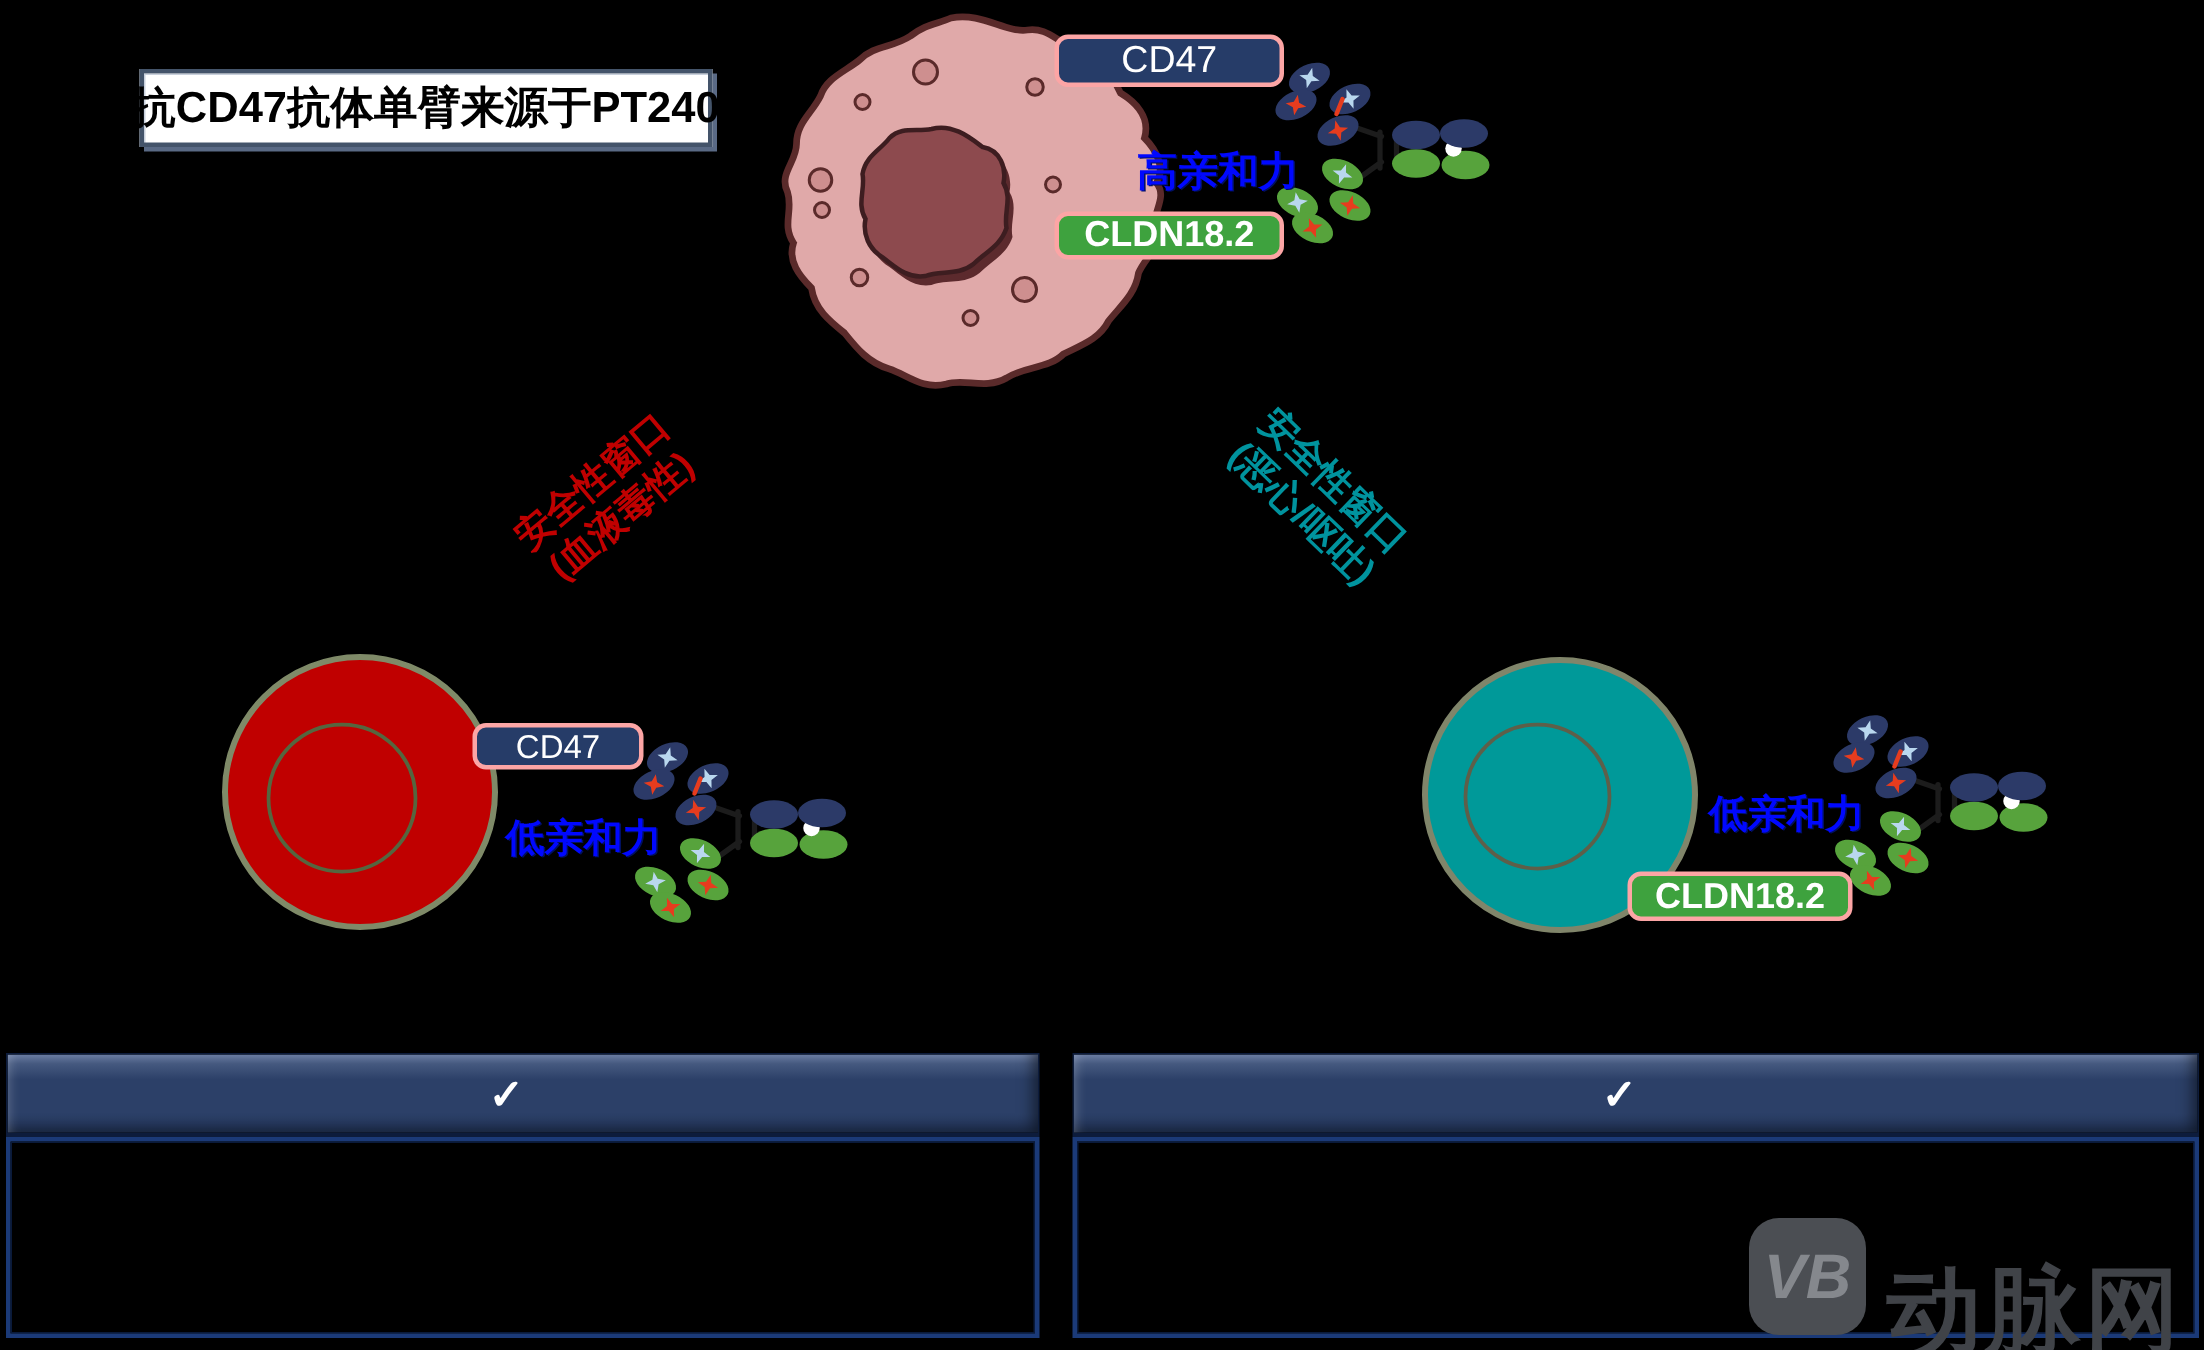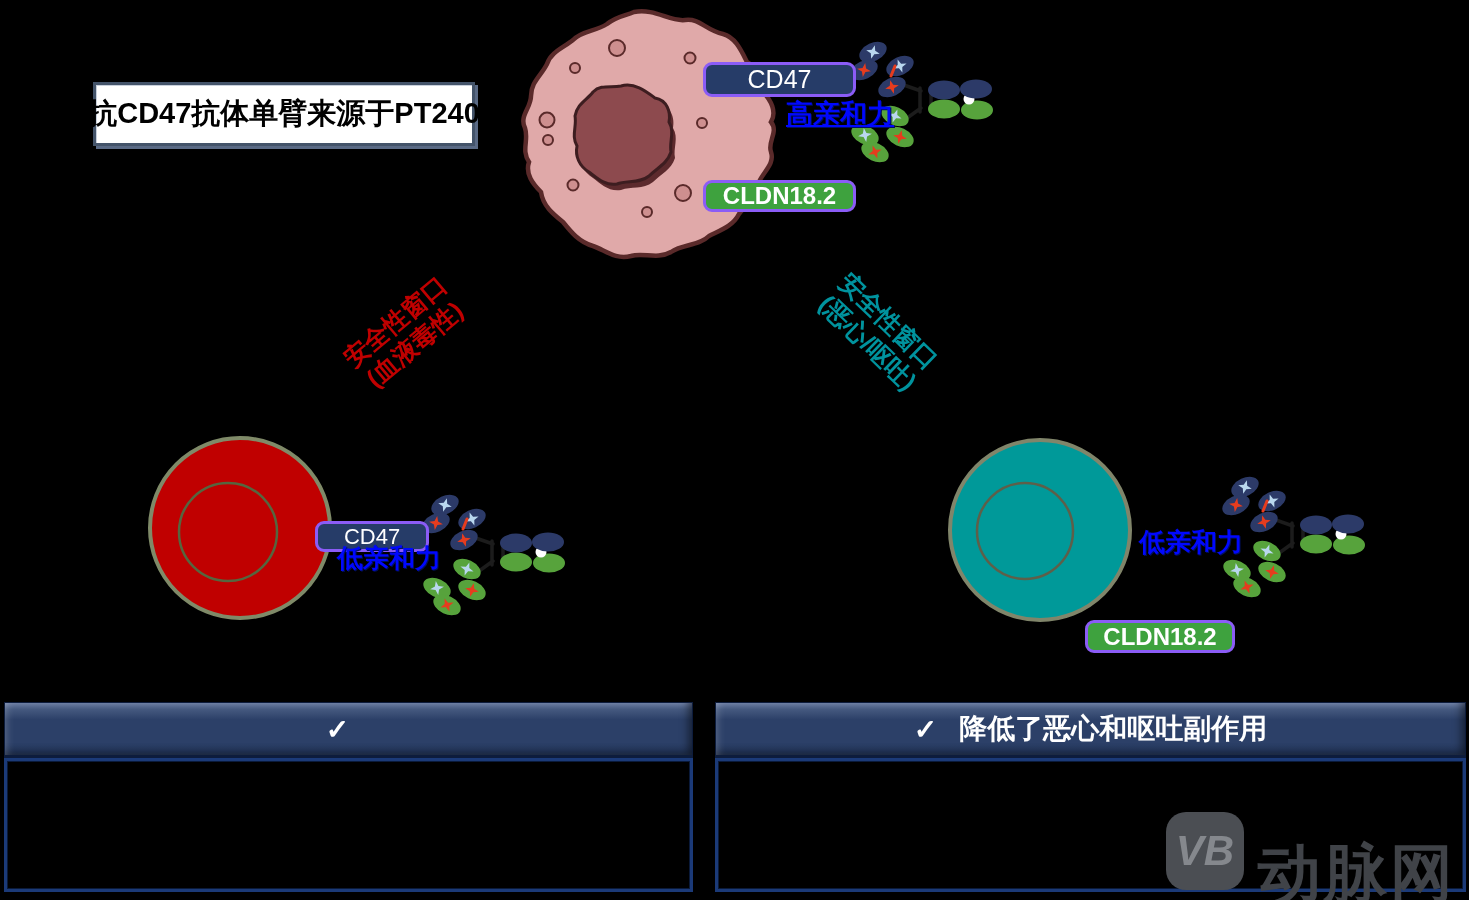--- a/index.html
+++ b/index.html
@@ -2,45 +2,44 @@
 <html style="--background: #000000; --navy-label-bg: #263C68; --green-label-bg: #3EA23E; --label-text: #FFFFFF; --affinity-blue: #0008FF; --safety-red: #C00000; --safety-teal: #00939E; --tumor-cell-fill: #E0A9A9; --tumor-cell-border: #5A2A2A; --tumor-nucleus-fill: #8D4A4E; --red-cell-fill: #C00000; --teal-cell-fill: #009999; --cell-outline-olive: #7F8A68; --antibody-navy: #2C3A68; --antibody-green: #57A33C; --star-blue: #B9D7EE; --star-red: #E63C1E; --panel-header-bg: #2C4068; --panel-border: #1B3A78;"><head>
 <meta charset="utf-8">
 <style>
   html,body{margin:0;padding:0;background:#000;}
   body{width:1469px;height:900px;position:relative;overflow:hidden;
        font-family:"Liberation Sans",sans-serif;}
   .abs{position:absolute;}
 
   
   .title-box{
-    left:93px;top:46px;width:382px;height:64px;
+    left:93px;top:46px;width:382px;height:52px;
     background:#fff;border:3px solid #44546a;box-sizing:border-box;
     box-shadow:3px 3px 0 #5a6a85, inset 1px 1px 0 #c8d0dc;
     display:flex;align-items:center;justify-content:center;
-    font-size:29px;font-weight:bold;color:#000;white-space:nowrap;margin-top:36px;
+    font-size:29px;font-weight:bold;color:#000;white-space:nowrap;
   }
 
   
   .tag{
-    box-sizing:border-box;border:3px solid #8b5cf6;border-radius:9px;
+    box-sizing:border-box;border:3px solid #fca5a5;border-radius:9px;
     color:#fff;display:flex;align-items:center;justify-content:center;
     white-space:nowrap;
-    margin-top:39px;
   }
   .tag.navy{background:var(--navy-label-bg,#263C68);}
   .tag.green{background:var(--green-label-bg,#3EA23E);font-weight:bold;}
   .tag-cd47-top{left:703px;top:23px;width:153px;height:35px;font-size:25px;}
   .tag-cldn-top{left:703px;top:141px;width:153px;height:32px;font-size:24px;}
   .tag-cd47-low{left:315px;top:482px;width:114px;height:31px;font-size:22px;}
   .tag-cldn-low{left:1085px;top:581px;width:150px;height:33px;font-size:24px;}
 
   
   .affinity{color:var(--affinity-blue,#0008FF);font-weight:bold;white-space:nowrap;
             text-shadow:1px 1px 0 #001060;}
-  .aff-high{left:786px;top:96px;font-size:27px;text-decoration:underline;}
+  .aff-high{left:758px;top:96px;font-size:27px;}
   .aff-low-left{left:337px;top:541px;font-size:26px;}
   .aff-low-right{left:1139px;top:525px;font-size:26px;}
 
   
   .safety{font-weight:bold;text-align:center;line-height:1.18;font-size:25px;
           white-space:nowrap;transform-origin:center center;}
   .safety-red{left:405px;top:333px;color:var(--safety-red,#C00000);
               transform:translate(-50%,-50%) rotate(-40deg);}
   .safety-teal{left:878px;top:332px;color:var(--safety-teal,#00939E);
                transform:translate(-50%,-50%) rotate(44deg);}
@@ -189,18 +188,17 @@
   <div>(恶心/呕吐)</div>
 </div>
 
 <div class="abs panel-header ph-left">
   <span class="check">✓</span>
 </div>
 <div class="abs panel-body pb-left"></div>
 
 <div class="abs panel-header ph-right">
   <span class="check">✓</span>
-  <span>降低了恶心和呕吐副作用</span>
 </div>
 <div class="abs panel-body pb-right"></div>
 
 <div class="abs wm-logo">VB</div>
 <div class="abs wm-text">动脉网</div>
 
 </body></html>

